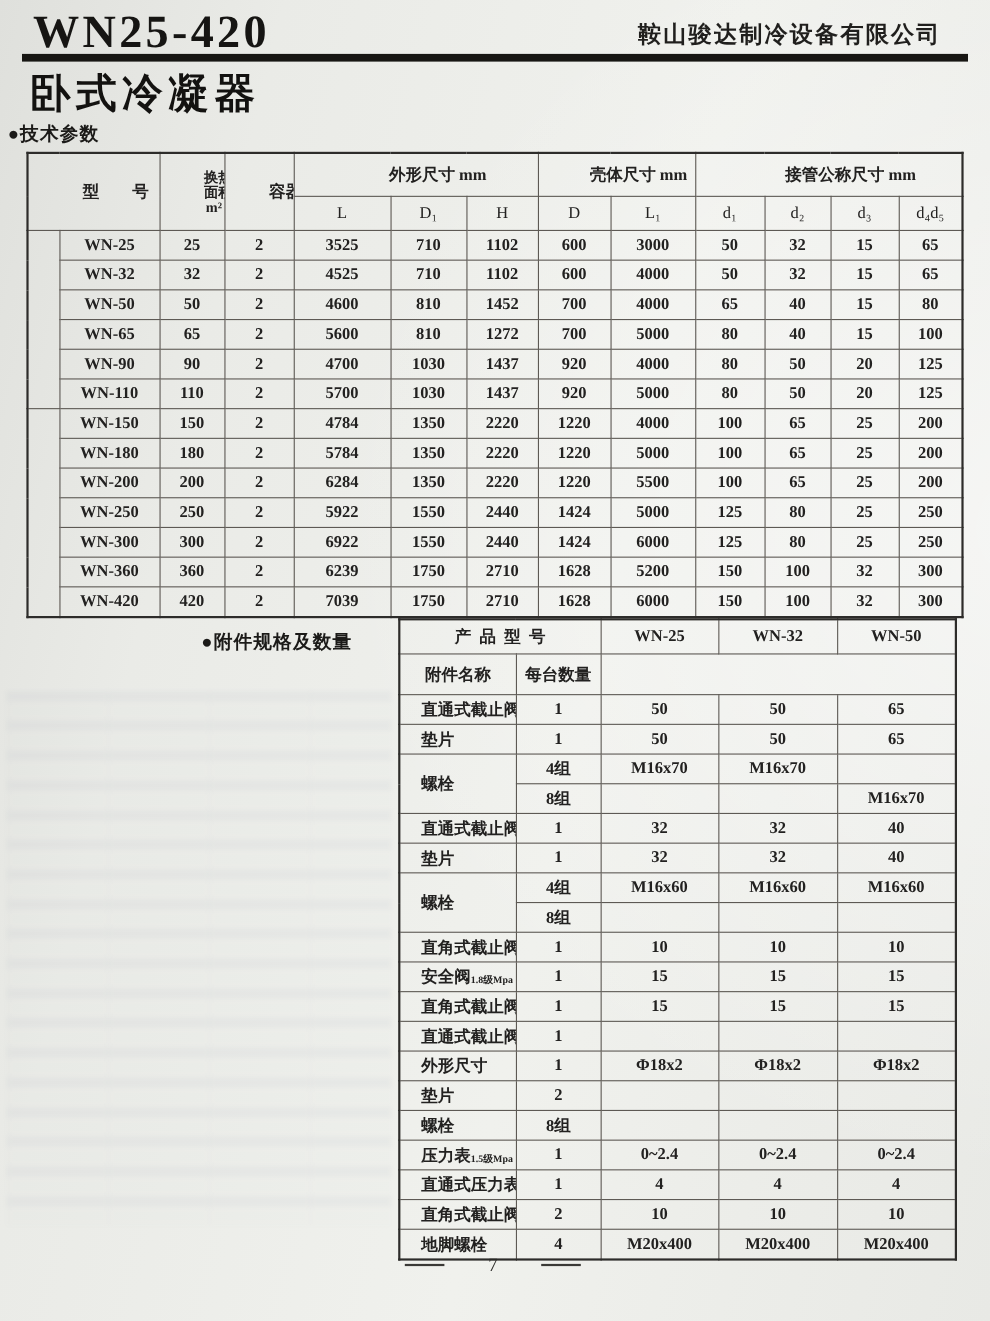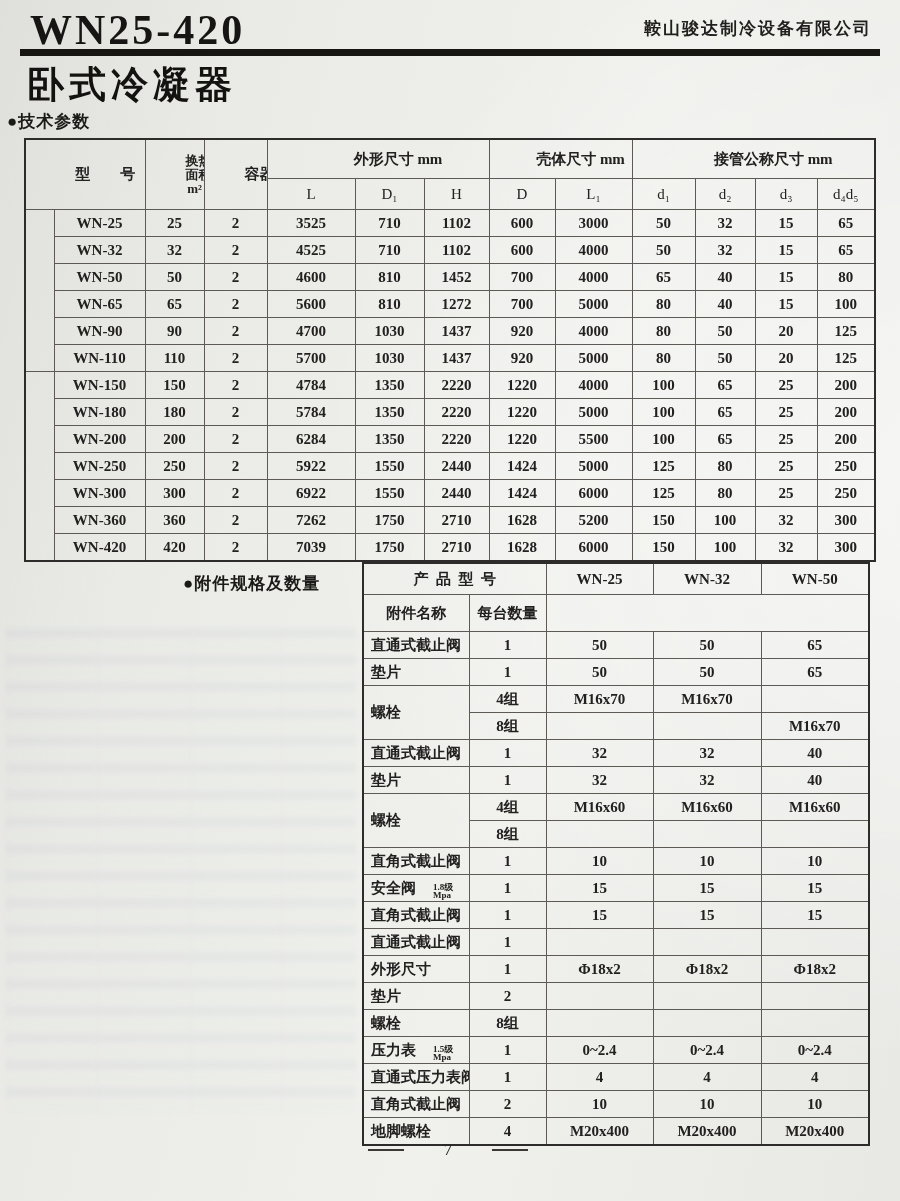--- a/index.html
+++ b/index.html
@@ -21,22 +21,22 @@
     background:
       repeating-linear-gradient(to bottom, rgba(105,115,145,.10) 0 10px, rgba(105,115,145,.015) 10px 27px),
       repeating-linear-gradient(to right, rgba(105,115,145,.06) 0 1px, rgba(0,0,0,0) 1px 92px);
     filter:blur(2px);opacity:.5;pointer-events:none;
   }
   .doc-code{
     position:absolute;left:30px;top:6px;margin:0;
     font-size:42px;font-weight:700;letter-spacing:3px;color:#161513;text-align:center;
   }
   .company{
-    position:absolute;right:28px;top:17px;
-    font-size:17px;font-weight:700;letter-spacing:2px;color:#201f1d;
+    position:absolute;right:44px;top:17px;
+    font-size:21px;font-weight:700;letter-spacing:2px;color:#201f1d;
   }
   .rule{
     position:absolute;left:20px;top:49px;width:860px;height:7px;
     background:#171613;
   }
   .product-title{
     position:absolute;left:27px;top:60px;margin:0;
     font-size:37px;font-weight:700;letter-spacing:5px;color:#131210;
   }
   .sec{
@@ -59,22 +59,22 @@
   .t1 .areah span{display:block;font-size:13px;line-height:14px;font-weight:700;}
   .t1 .group-cell{font-size:13px;font-weight:400;letter-spacing:0;padding-left:33px;}
   .t1 .model-col{font-size:15px;}
   .t1 .vch{font-size:14px;}
   
   .t2{left:362px;top:562px;width:506px;border:2px solid #2d2c2a;font-size:15px;}
   .t2 thead tr.r1 th{height:30px;}
   .t2 thead tr.r2 th{height:36px;font-size:15px;}
   .t2 thead .pmh{white-space:pre;}
   .t2 tbody td{height:26px;}
-  .t2 tbody td.label{text-align:left;padding-left:7px;font-size:15px;}
-  .t2 .note{display:inline-flex;flex-direction:column;margin-left:17px;transform:translateY(2px);vertical-align:middle;}
+  .t2 tbody td.label{text-align:left;padding-left:19px;font-size:15px;}
+  .t2 .note{display:inline-flex;flex-direction:row;margin-left:0;transform:translateY(2px);vertical-align:middle;}
   .t2 .note i{font-style:normal;font-size:9px;line-height:8px;font-weight:700;letter-spacing:0;}
   .footer{
     position:absolute;left:368px;top:1140px;width:160px;height:20px;
     display:flex;align-items:center;justify-content:space-between;
   }
   .footer .dash{width:36px;height:2px;background:#3a3936;}
   .footer .num{font-size:17px;font-weight:400;color:#2a2927;}
 </style>
 </head>
 <body>
@@ -284,21 +284,21 @@
           <td>6000</td>
           <td>125</td>
           <td>80</td>
           <td>25</td>
           <td>250</td>
         </tr>
         <tr>
           <td class="model-col">WN-360</td>
           <td>360</td>
           <td>2</td>
-          <td>7262</td>
+          <td>6239</td>
           <td>1750</td>
           <td>2710</td>
           <td>1628</td>
           <td>5200</td>
           <td>150</td>
           <td>100</td>
           <td>32</td>
           <td>300</td>
         </tr>
         <tr>

